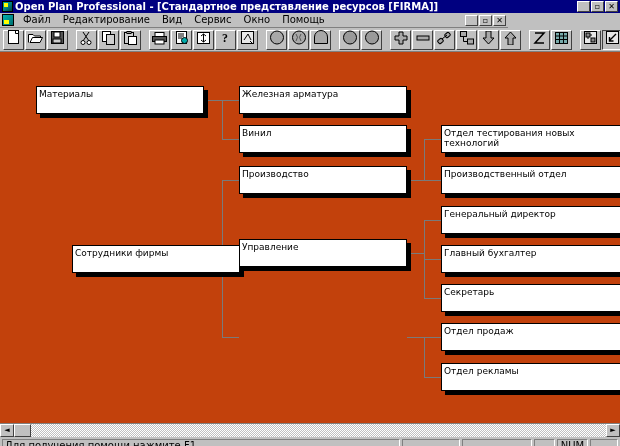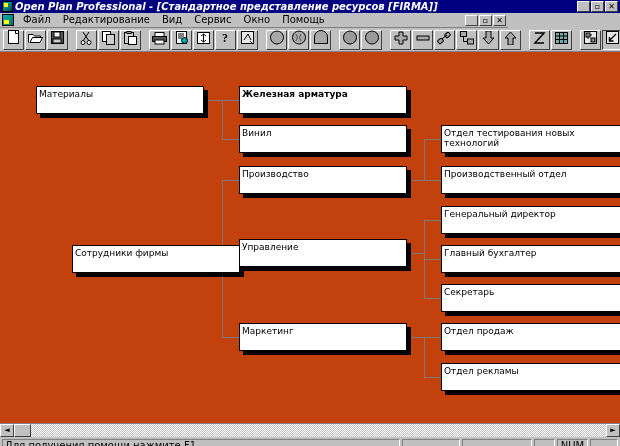--- a/index.html
+++ b/index.html
@@ -10,21 +10,20 @@
     font-family: "DejaVu Sans", "Liberation Sans", sans-serif;
   }
   * { box-sizing: border-box; }
 
   
   .titlebar {
     position: absolute; left: 0; top: 0; width: 620px; height: 13px;
     background: #000080;
     display: flex; align-items: center;
     padding: 0 1px;
-    font-style: italic;
   }
   .title-icon {
     width: 11px; height: 11px; margin: 0 2px 0 1px;
     background: linear-gradient(135deg, #00a0a0 0%, #008080 50%, #004040 100%);
     border: 1px solid #000;
     position: relative; flex: none;
   }
   .title-icon::after {
     content: ""; position: absolute; left: 1px; top: 1px;
     width: 4px; height: 4px; background: #ffff00;
@@ -394,31 +393,30 @@
       <div class="hline" style="left: 407px; top: 201px; width: 17px;"></div>
       <div class="vline" style="left: 424px; top: 168px; height: 78px;"></div>
       <div class="hline" style="left: 424px; top: 168px; width: 17px;"></div>
       <div class="hline" style="left: 424px; top: 207px; width: 17px;"></div>
       <div class="hline" style="left: 424px; top: 246px; width: 17px;"></div>
       <div class="hline" style="left: 407px; top: 285px; width: 17px;"></div>
       <div class="vline" style="left: 424px; top: 285px; height: 40px;"></div>
       <div class="hline" style="left: 424px; top: 285px; width: 17px;"></div>
       <div class="hline" style="left: 424px; top: 325px; width: 17px;"></div>
       <div class="node" style="left: 36px; top: 34px; width: 168px; height: 28px;"><span>Материалы</span></div>
-      <div class="node" style="left: 239px; top: 34px; width: 168px; height: 28px; font-weight: bold;"><span>Железная арматура</span></div>
+      <div class="node" style="left: 239px; top: 34px; width: 168px; height: 28px;"><span>Железная арматура</span></div>
       <div class="node" style="left: 239px; top: 73px; width: 168px; height: 28px;"><span>Винил</span></div>
       <div class="node" style="left: 239px; top: 114px; width: 168px; height: 28px;"><span>Производство</span></div>
       <div class="node" style="left: 441px; top: 73px; width: 186px; height: 28px;"><span>Отдел тестирования новых технологий</span></div>
       <div class="node" style="left: 441px; top: 114px; width: 186px; height: 28px;"><span>Производственный отдел</span></div>
       <div class="node" style="left: 36px; top: 193px; width: 168px; height: 28px; margin-left: 36px;"><span>Сотрудники фирмы</span></div>
       <div class="node" style="left: 239px; top: 187px; width: 168px; height: 28px;"><span>Управление</span></div>
       <div class="node" style="left: 441px; top: 154px; width: 186px; height: 28px;"><span>Генеральный директор</span></div>
       <div class="node" style="left: 441px; top: 193px; width: 186px; height: 28px;"><span>Главный бухгалтер</span></div>
       <div class="node" style="left: 441px; top: 232px; width: 186px; height: 28px;"><span>Секретарь</span></div>
-      <div class="node" style="left: 239px; top: 271px; width: 168px; height: 28px;"><span>Маркетинг</span></div>
       <div class="node" style="left: 441px; top: 271px; width: 186px; height: 28px;"><span>Отдел продаж</span></div>
       <div class="node" style="left: 441px; top: 311px; width: 186px; height: 28px;"><span>Отдел рекламы</span></div>
     </div>
 </div>
 
 <div class="hscroll">
   <div class="sb-arrow">◄</div>
   <div class="sb-thumb"></div>
   <div class="sb-track"></div>
   <div class="sb-arrow">►</div>

